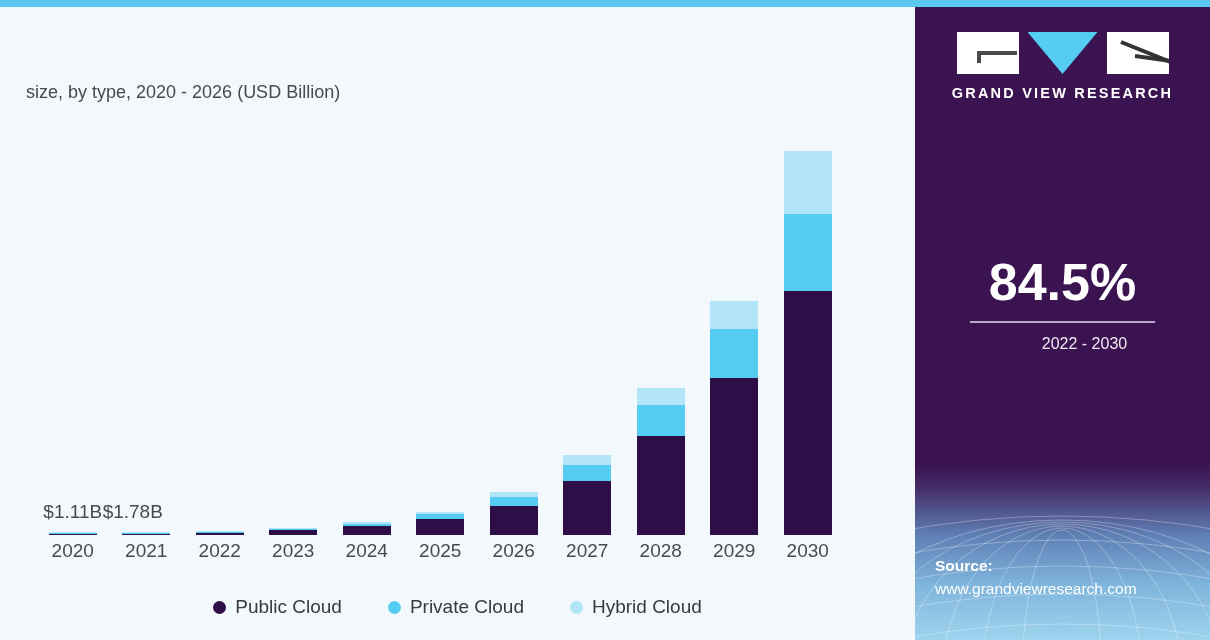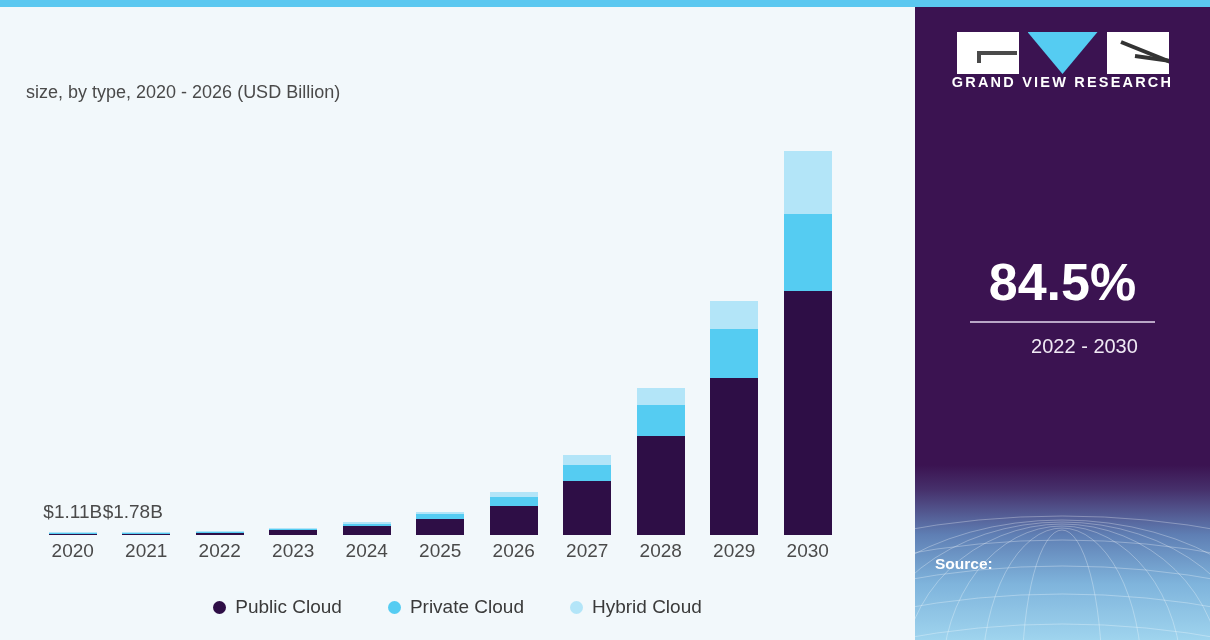--- a/index.html
+++ b/index.html
@@ -85,44 +85,44 @@
   .mark-r{background:#ffffff;overflow:hidden;}
   .mark-r .slash{
     position:absolute;left:14px;top:8px;width:62px;height:4px;background:#333;
     transform:rotate(22deg);transform-origin:left center;
   }
   .mark-r .slash2{
     position:absolute;left:28px;top:22px;width:46px;height:4px;background:#333;
     transform:rotate(8deg);transform-origin:left center;
   }
   .logo-text{
-    color:#ffffff;font-size:14.5px;font-weight:bold;
+    margin-top:11px;color:#ffffff;font-size:14.5px;font-weight:bold;
     letter-spacing:2.2px;white-space:nowrap;
   }
 
   .cagr-block{
     position:absolute;left:0;top:248px;width:295px;text-align:center;
   }
   .cagr-value{
     font-size:52px;font-weight:bold;color:#ffffff;line-height:1.05;
   }
   .cagr-rule{
     width:185px;height:2px;background:#b9a7c6;margin:11px auto 10px auto;
   }
   .cagr-cap1{font-size:20px;color:#f0e9f4;line-height:1.35;}
-  .cagr-cap2{font-size:20px;color:#f0e9f4;line-height:1.35;margin-left:44px;}
+  .cagr-cap2{font-size:16px;color:#f0e9f4;line-height:1.35;margin-left:44px;}
 
   .globe{
     position:absolute;left:0;bottom:0;width:295px;height:175px;
     background:linear-gradient(180deg,#3b1351 0%,#46306b 14%,#5f7fb4 40%,#7fb4dc 68%,#9fd4ee 100%);
     overflow:hidden;
   }
   .globe svg{position:absolute;left:0;bottom:-30px;width:295px;height:190px;}
   .source{
-    position:absolute;left:20px;bottom:65px;z-index:3;
+    position:absolute;left:20px;bottom:40px;z-index:3;
     color:#ffffff;font-size:15.5px;line-height:1.45;font-weight:bold;margin-top:20px;
   }
   .source .url{font-weight:normal;font-size:15.5px;}
 </style>
 </head>
 <body>
 
 <div id="root">
 
   <div class="top-stripe"></div>
@@ -252,17 +252,18 @@
           <ellipse cx="147" cy="200" rx="240" ry="160"></ellipse>
           <path d="M-20 52 Q147 20 315 52"></path>
           <path d="M-20 76 Q147 44 315 76"></path>
           <path d="M-20 102 Q147 70 315 102"></path>
           <path d="M-20 130 Q147 98 315 130"></path>
           <path d="M-20 160 Q147 128 315 160"></path>
         </g>
       </svg>
       <div class="source">
         <div>Source:</div>
+        <div class="url">www.grandviewresearch.com</div>
       </div>
     </div>
 
   </div>
 </div>
 
 </body></html>

